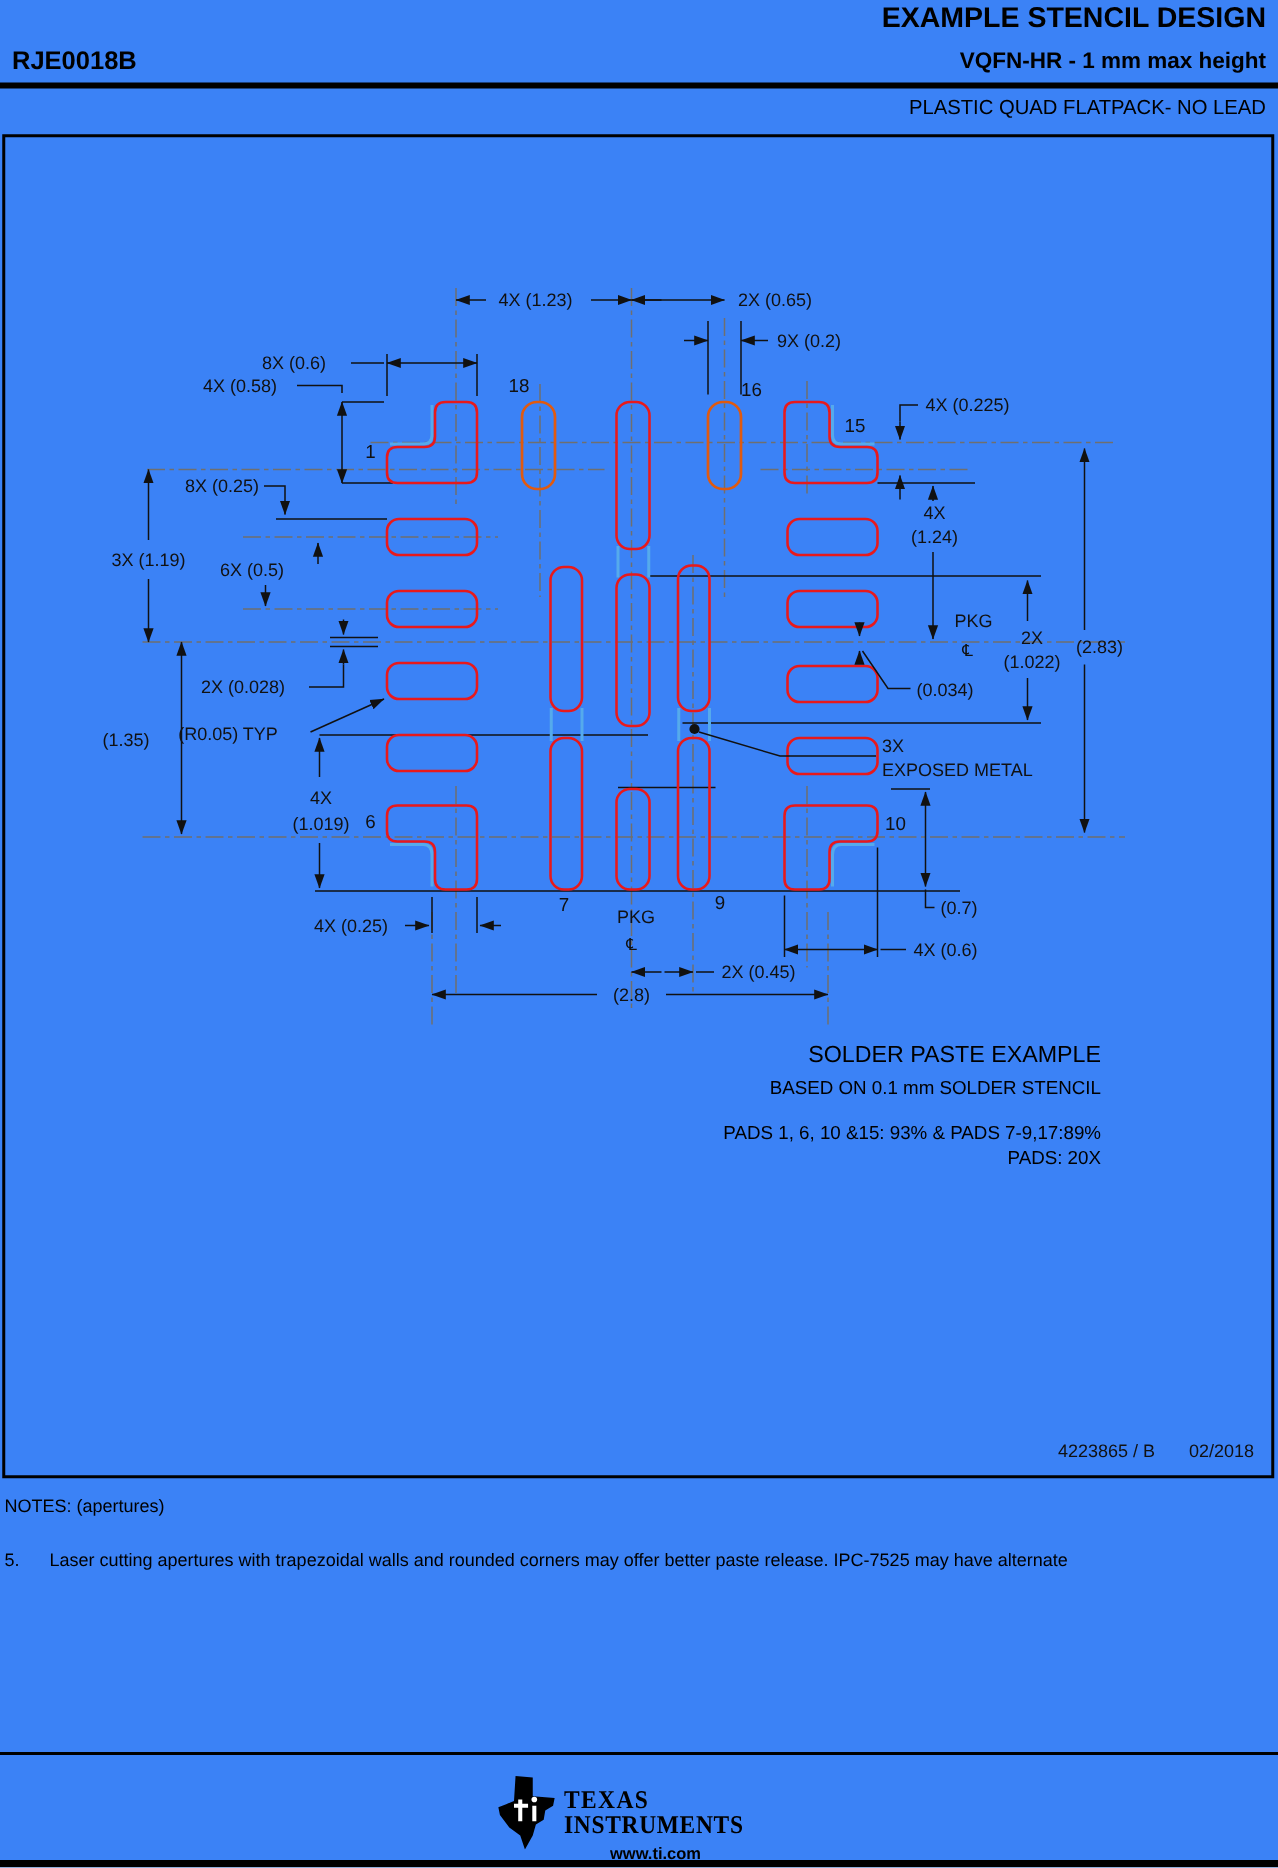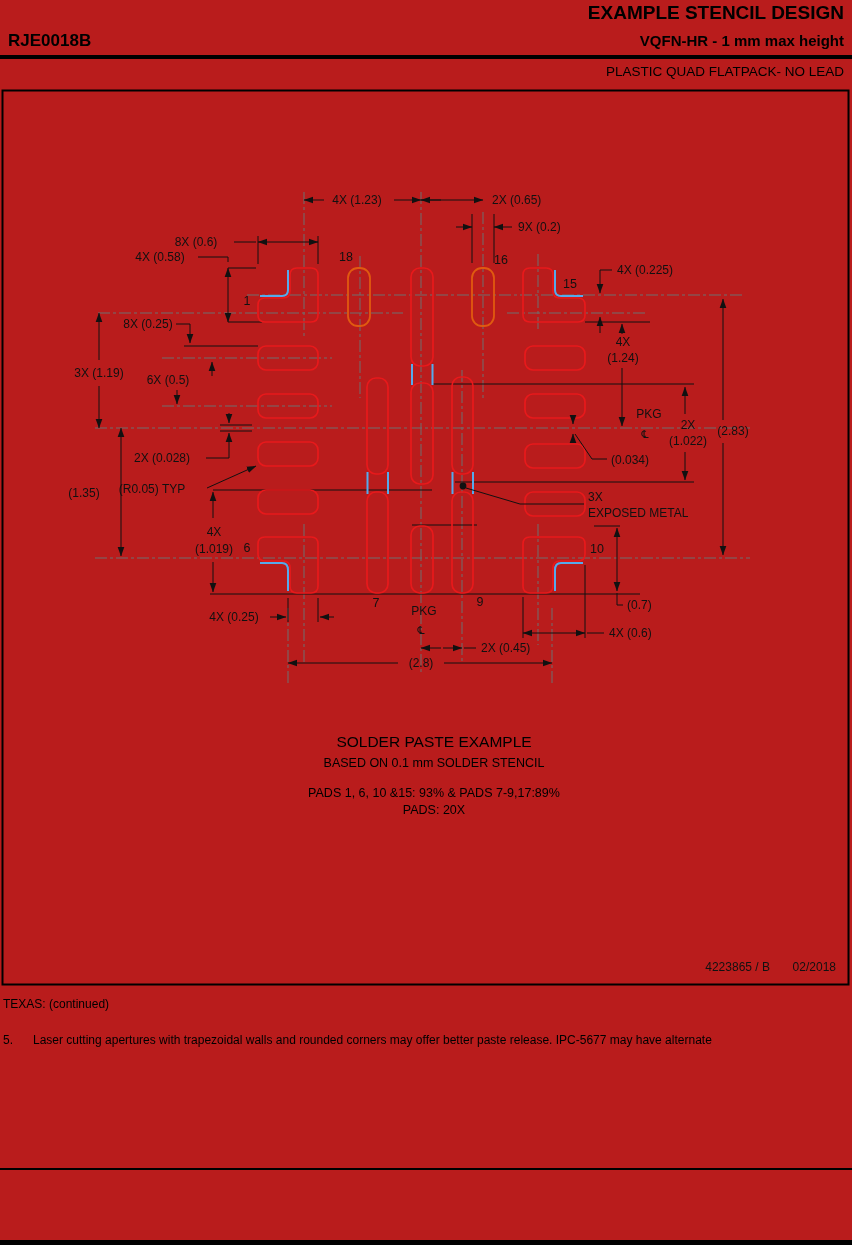--- a/index.html
+++ b/index.html
@@ -1,24 +1,24 @@
 <!DOCTYPE html>
 <html><head>
 <meta charset="utf-8">
 <style>
   html,body{margin:0;padding:0;background:#fff;}
   body{font-family:"Liberation Sans",sans-serif;color:#000;}
-  #page{position:relative;width:852px;height:1245px;background:#b91c1c;overflow:hidden;}
+  #page{position:relative;width:852px;height:1245px;background:#3b82f6;overflow:hidden;}
   .abs{position:absolute;}
   .hdr-title{top:2px;right:8px;font-size:19px;font-weight:bold;}
   .hdr-part{top:31px;left:8px;font-size:17px;font-weight:bold;}
   .hdr-sub{top:32px;right:8px;font-size:15px;font-weight:bold;}
   .hdr-rule{top:55px;left:0;width:852px;height:4px;background:#000;}
   .hdr-pkg{top:64px;right:8px;font-size:13.5px;}
-  .caption{top:733px;left:134px;width:600px;text-align:center;}
+  .caption{top:695px;left:134px;width:600px;text-align:right;}
   .cap1{font-size:15.5px;margin-bottom:5px;}
   .cap2{font-size:12.5px;margin-bottom:16px;}
   .cap3{font-size:12.5px;margin-bottom:3px;}
   .cap4{font-size:12.5px;margin-bottom:3px;}
   .cap5{font-size:12.5px;}
   .notes-head{top:997px;left:3px;font-size:12px;}
   .note-item{top:1032px;left:3px;width:840px;font-size:12px;line-height:17px;display:flex;}
   .note-num{width:30px;flex:none;}
   .foot-rule{top:1168px;left:0;width:852px;height:2px;background:#000;}
   .ti-logo{top:1184px;left:332px;width:210px;}
@@ -280,24 +280,40 @@
     <text x="836" y="967" text-anchor="end" style="font-size:12px">02/2018</text>
   </svg>
 
   <div class="abs caption">
     <div class="cap1">SOLDER PASTE EXAMPLE</div>
     <div class="cap2">BASED ON 0.1 mm SOLDER STENCIL</div>
     <div class="cap4">PADS 1, 6, 10 &amp;15: 93% &amp; PADS 7-9,17:89%</div>
     <div class="cap5">PADS: 20X</div>
   </div>
 
-  <div class="abs notes-head">TEXAS: (continued)</div>
+  <div class="abs notes-head">NOTES: (apertures)</div>
   <div class="abs note-item">
     <div class="note-num">5.</div>
     <div>
-      <div>Laser cutting apertures with trapezoidal walls and rounded corners may offer better paste release. IPC-5677 may have alternate</div>
+      <div>Laser cutting apertures with trapezoidal walls and rounded corners may offer better paste release. IPC-7525 may have alternate</div>
     </div>
   </div>
 
   <div class="abs foot-rule"></div>
+  <div class="abs ti-logo">
+    <svg width="38" height="49" viewBox="0 0 36 47">
+      <path d="M11,0 L22,1 L22,13 L36,14 L35,19 L30,22 L29,28 L24,31 L22,38 L17,47 L14,38 L7,33 L1,25 L0,20 L5,18 L10,16 Z" fill="#000"></path>
+      <g stroke="#fff" stroke-width="2.6" fill="none">
+        <line x1="14" y1="15" x2="14" y2="29"></line>
+        <line x1="10" y1="19" x2="19" y2="19"></line>
+        <line x1="23" y1="19" x2="23" y2="29"></line>
+      </g>
+      <circle cx="23" cy="15" r="1.8" fill="#fff"></circle>
+    </svg>
+    <div class="ti-rows">
+      <div class="ti-r1">TEXAS</div>
+      <div class="ti-r2">INSTRUMENTS</div>
+    </div>
+    <div class="ti-url">www.ti.com</div>
+  </div>
   <div class="abs bottom-bar"></div>
 
 </div>
 
 </body></html>

